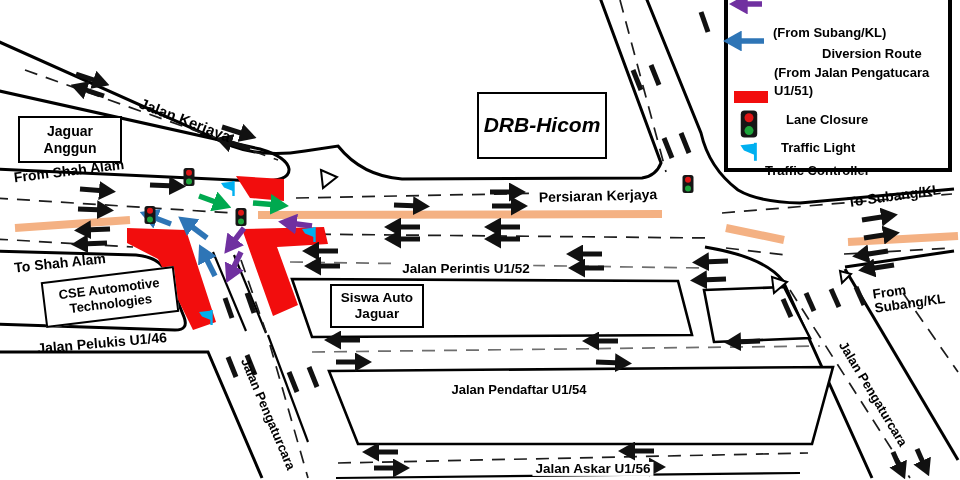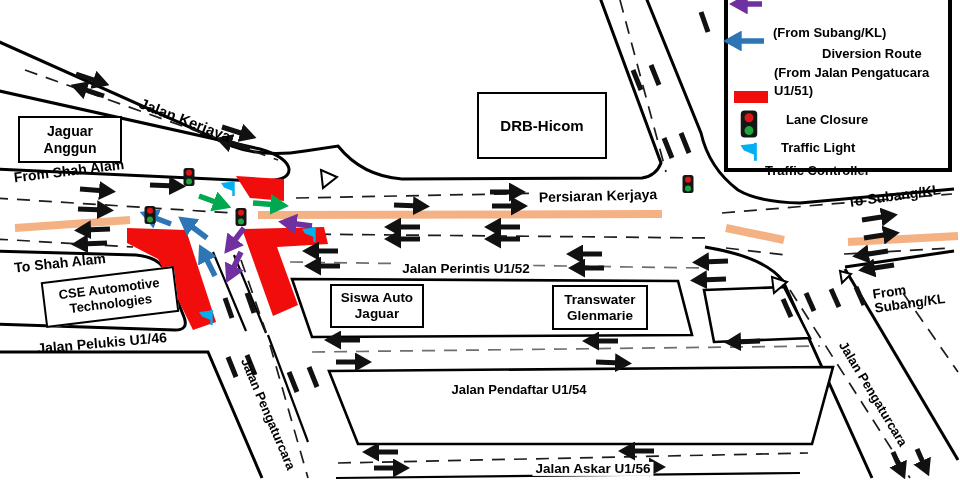--- a/index.html
+++ b/index.html
@@ -212,34 +212,30 @@
     <rect class="redfill" x="734" y="91" width="34" height="12"></rect>
     <use href="#tl" x="749" y="124" transform="translate(-374.5,-62) scale(1.5)"></use>
     <use href="#flag" x="617" y="119" transform="scale(1.2)"></use>
   </g>
 </svg>
 
   <div class="box" style="left:18px;top:116px;width:100px;height:43px;font-size:14px;">
     <span>Jaguar</span>
     <span>Anggun</span>
   </div>
-  <div class="box" style="left:477px;top:92px;width:126px;height:63px;font-size:15px;">
+  <div class="box" style="left:477px;top:92px;width:126px;height:63px;font-size:21px;font-style:italic;">
     <span>DRB-Hicom</span>
   </div>
   <div class="box" style="left:43px;top:274px;width:130px;height:42px;font-size:13px;transform:rotate(-7deg);">
     <span>CSE Automotive</span>
     <span>Technologies</span>
   </div>
   <div class="box" style="left:330px;top:284px;width:90px;height:40px;font-size:13.5px;">
     <span>Siswa Auto</span>
     <span>Jaguar</span>
-  </div>
-  <div class="box" style="left:552px;top:285px;width:92px;height:41px;font-size:13.5px;">
-    <span>Transwater</span>
-    <span>Glenmarie</span>
   </div>
 
   <div class="lbl" style="left:185px;top:120px;font-size:15px;transform:translate(-50%,-50%) rotate(21deg);">Jalan Kerjaya</div>
   <div class="lbl" style="left:69px;top:171px;font-size:14px;transform:translate(-50%,-50%) rotate(-7deg);">From Shah Alam</div>
   <div class="lbl" style="left:60px;top:263px;font-size:14px;transform:translate(-50%,-50%) rotate(-6deg);">To Shah Alam</div>
   <div class="lbl" style="left:102px;top:343px;font-size:14px;transform:translate(-50%,-50%) rotate(-5deg);">Jalan Pelukis U1/46</div>
   <div class="lbl bg" style="left:598px;top:196px;font-size:14px;transform:translate(-50%,-50%) rotate(-1.5deg);">Persiaran Kerjaya</div>
   <div class="lbl bg" style="left:466px;top:269px;font-size:13.5px;">Jalan Perintis U1/52</div>
   <div class="lbl bg" style="left:519px;top:363px;font-size:13px;margin-top:27px;">Jalan Pendaftar U1/54</div>
   <div class="lbl bg" style="left:569px;top:469px;font-size:13.5px;margin-left:24px;">Jalan Askar U1/56</div>

